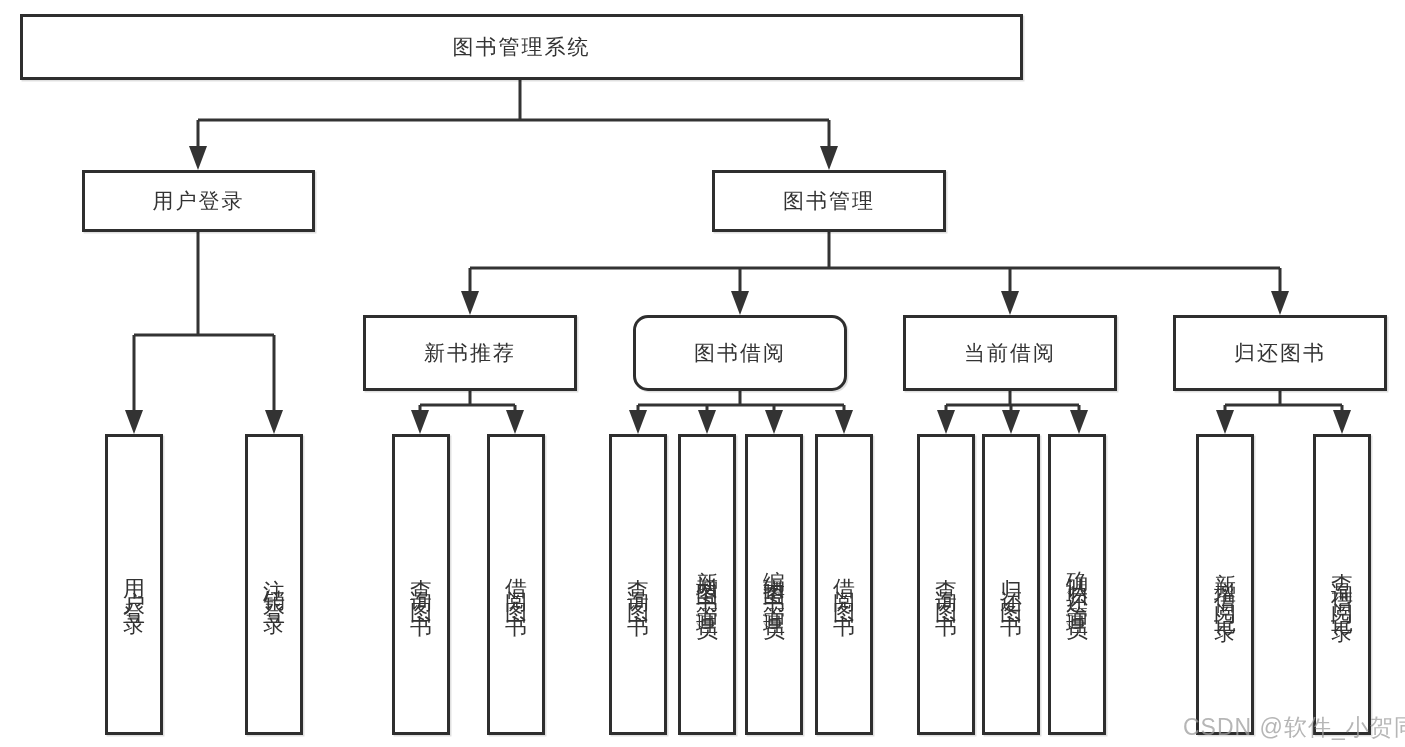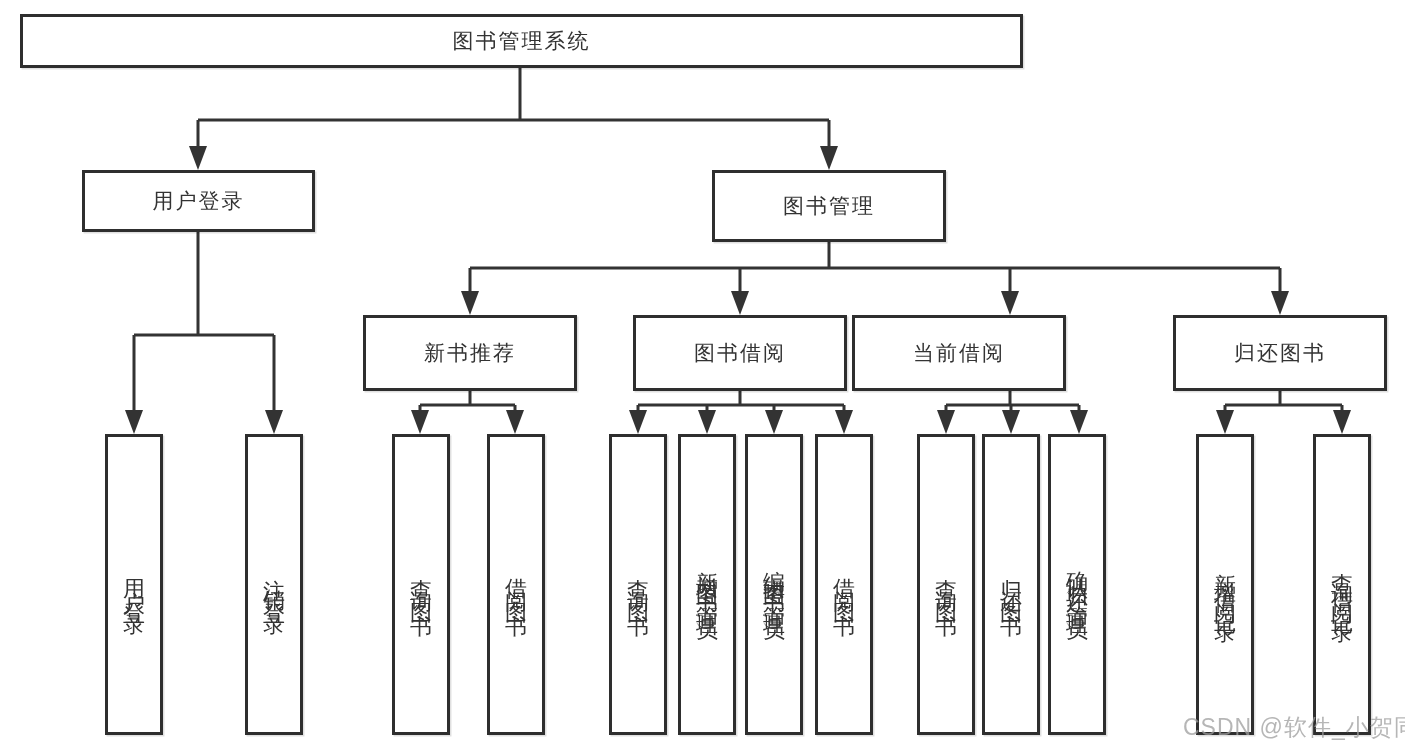--- a/index.html
+++ b/index.html
@@ -33,27 +33,27 @@
     writing-mode: vertical-rl;
     text-orientation: mixed;
     font-size: 22px;
     letter-spacing: 12px;
     line-height: 1;
     color: #333333;
   }
   .leaf.len6 span { letter-spacing: 10px; }
   .leaf.len9 span { letter-spacing: 7px; }
   
-  .n-root   { left: 20px;   top: 14px;  width: 1003px; height: 54px; }
+  .n-root   { left: 20px;   top: 14px;  width: 1003px; height: 66px; }
   .n-login  { left: 82px;   top: 170px; width: 233px;  height: 62px; }
-  .n-mgmt   { left: 712px;  top: 170px; width: 234px;  height: 72px; }
+  .n-mgmt   { left: 712px;  top: 170px; width: 234px;  height: 62px; }
   .n-l3     { top: 315px; width: 214px; height: 76px; }
   .n-rec    { left: 363px; }
-  .n-borrow { left: 633px; }
-  .n-cur    { left: 852px; }
+  .n-borrow { left: 633px; border-radius: 15px; }
+  .n-cur    { left: 903px; }
   .n-hist   { left: 1173px; }
   .leaf     { top: 434px; width: 58px; height: 301px; }
   .lf-1  { left: 105px; }  .lf-2  { left: 245px; }
   .lf-3  { left: 392px; }  .lf-4  { left: 487px; }
   .lf-5  { left: 609px; }  .lf-6  { left: 678px; }
   .lf-7  { left: 745px; }  .lf-8  { left: 815px; }
   .lf-9  { left: 917px; }  .lf-10 { left: 982px; }
   .lf-11 { left: 1048px; }
   .lf-12 { left: 1196px; } .lf-13 { left: 1313px; }
   #watermark {

